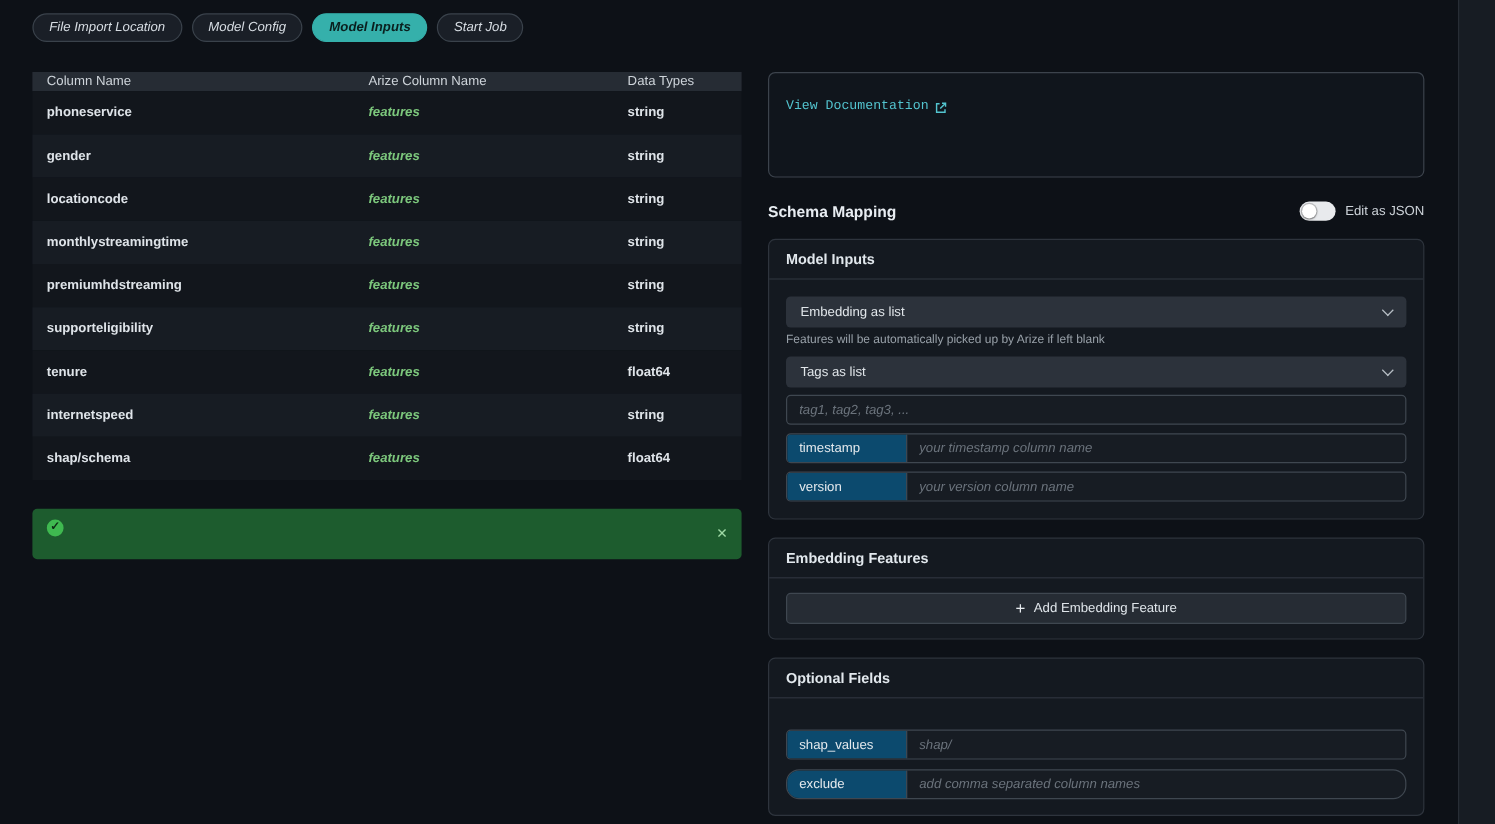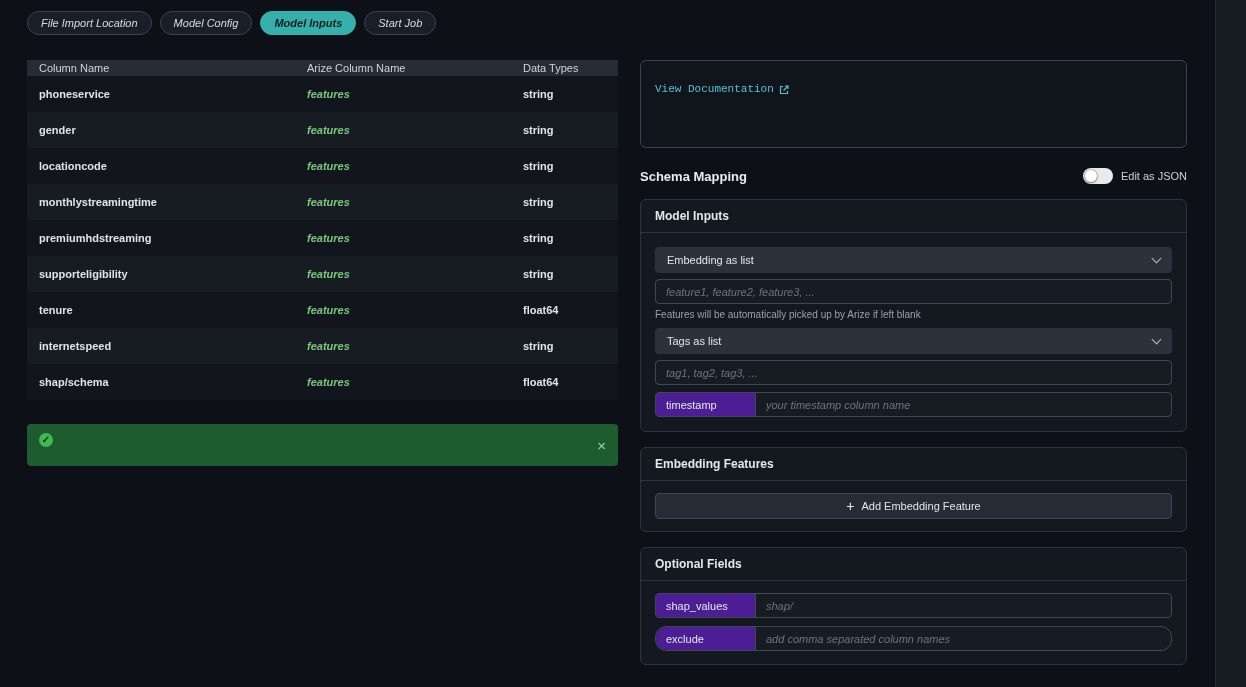--- a/index.html
+++ b/index.html
@@ -98,21 +98,21 @@
   }
   .text-input::placeholder { color:#6b737c; font-style:italic; }
 
   .helper { margin-top:5px; margin-bottom:8px; font-size:10px; color:#98a0a8; }
 
   .labeled-row {
     display:flex; margin-top:7px; height:25px;
     border:1px solid #3f4750; border-radius:4px; overflow:hidden; background:#171c23;
   }
   .labeled-row .lab {
-    width:100px; flex:none; background:#4c1d95; border-right:1px solid #3f4750;
+    width:100px; flex:none; background:#0c4a6e; border-right:1px solid #3f4750;
     display:flex; align-items:center; padding:0 10px; font-size:11px; color:#e4e9ed;
   }
   .labeled-row input {
     flex:1; min-width:0; background:transparent; border:none; outline:none;
     padding:0 10px; font-size:11px; color:#e1e6ea; font-family:"Liberation Sans", sans-serif;
   }
   .labeled-row input::placeholder { color:#6b737c; font-style:italic; }
 
   .add-btn {
     width:100%; height:26px; background:#262c34; border:1px solid #3f4750; border-radius:4px;
@@ -221,55 +221,58 @@
 
   <div class="panel">
     <div class="panel-header">Model Inputs</div>
     <div class="panel-body">
 
       <div class="select">
         <span>Embedding as list</span>
         <span class="chevron"></span>
       </div>
 
-      <input class="text-input" type="text" value="" placeholder="feature1, feature2, feature3, ..." style="">
 
       <div class="helper">Features will be automatically picked up by Arize if left blank</div>
 
       <div class="select">
         <span>Tags as list</span>
         <span class="chevron"></span>
       </div>
 
       <input class="text-input" type="text" value="" placeholder="tag1, tag2, tag3, ..." style="">
 
       <div class="labeled-row">
         <div class="lab">timestamp</div>
         <input type="text" value="" placeholder="your timestamp column name" style="">
       </div>
 
+      <div class="labeled-row">
+        <div class="lab">version</div>
+        <input type="text" value="" placeholder="your version column name" style="">
+      </div>
 
     </div>
   </div>
 
   <div class="panel">
     <div class="panel-header">Embedding Features</div>
     <div class="panel-body" style="padding:12px 14px;">
       <button class="add-btn">
         <span class="plus-glyph">+</span>
         <span>Add Embedding Feature</span>
       </button>
     </div>
   </div>
 
   <div class="panel">
     <div class="panel-header">Optional Fields</div>
     <div class="panel-body" style="padding:12px 14px 13px;">
 
-      <div class="labeled-row" style="margin-top:0;">
+      <div class="labeled-row" style="margin-top:14px;">
         <div class="lab">shap_values</div>
         <input type="text" value="" placeholder="shap/" style="">
       </div>
 
       <div class="labeled-row" style="margin-top:8px;border-radius:11px;">
         <div class="lab">exclude</div>
         <input type="text" value="" placeholder="add comma separated column names" style="">
       </div>
 
     </div>

